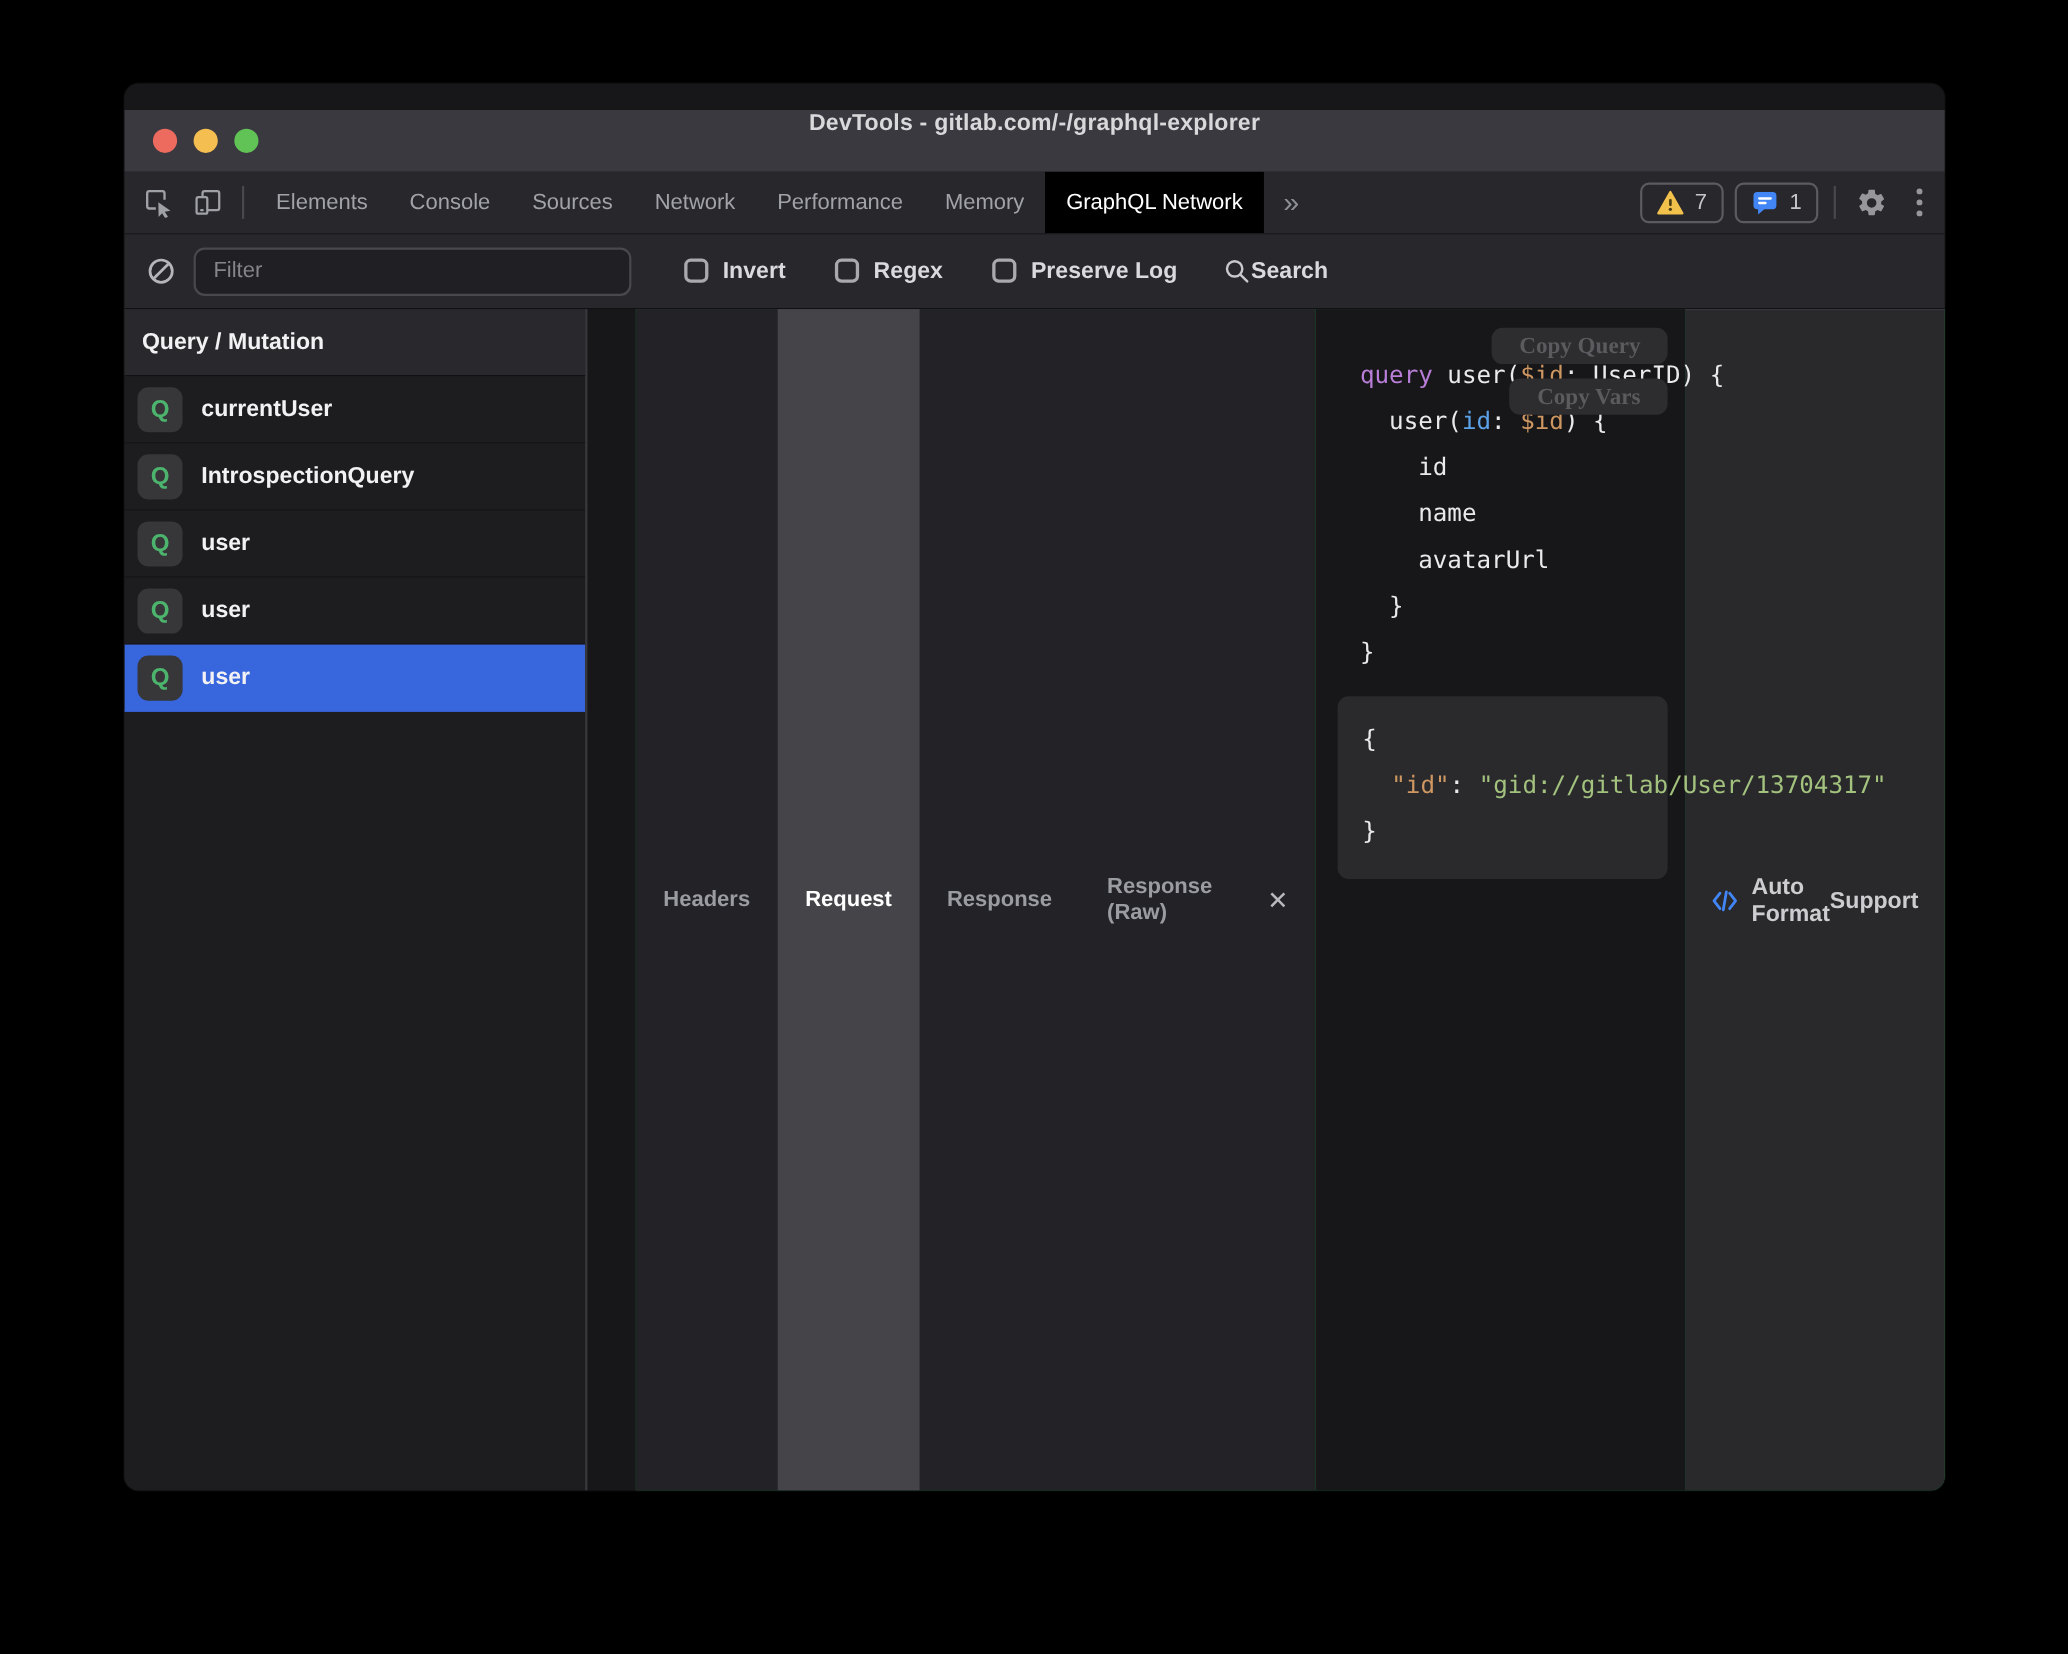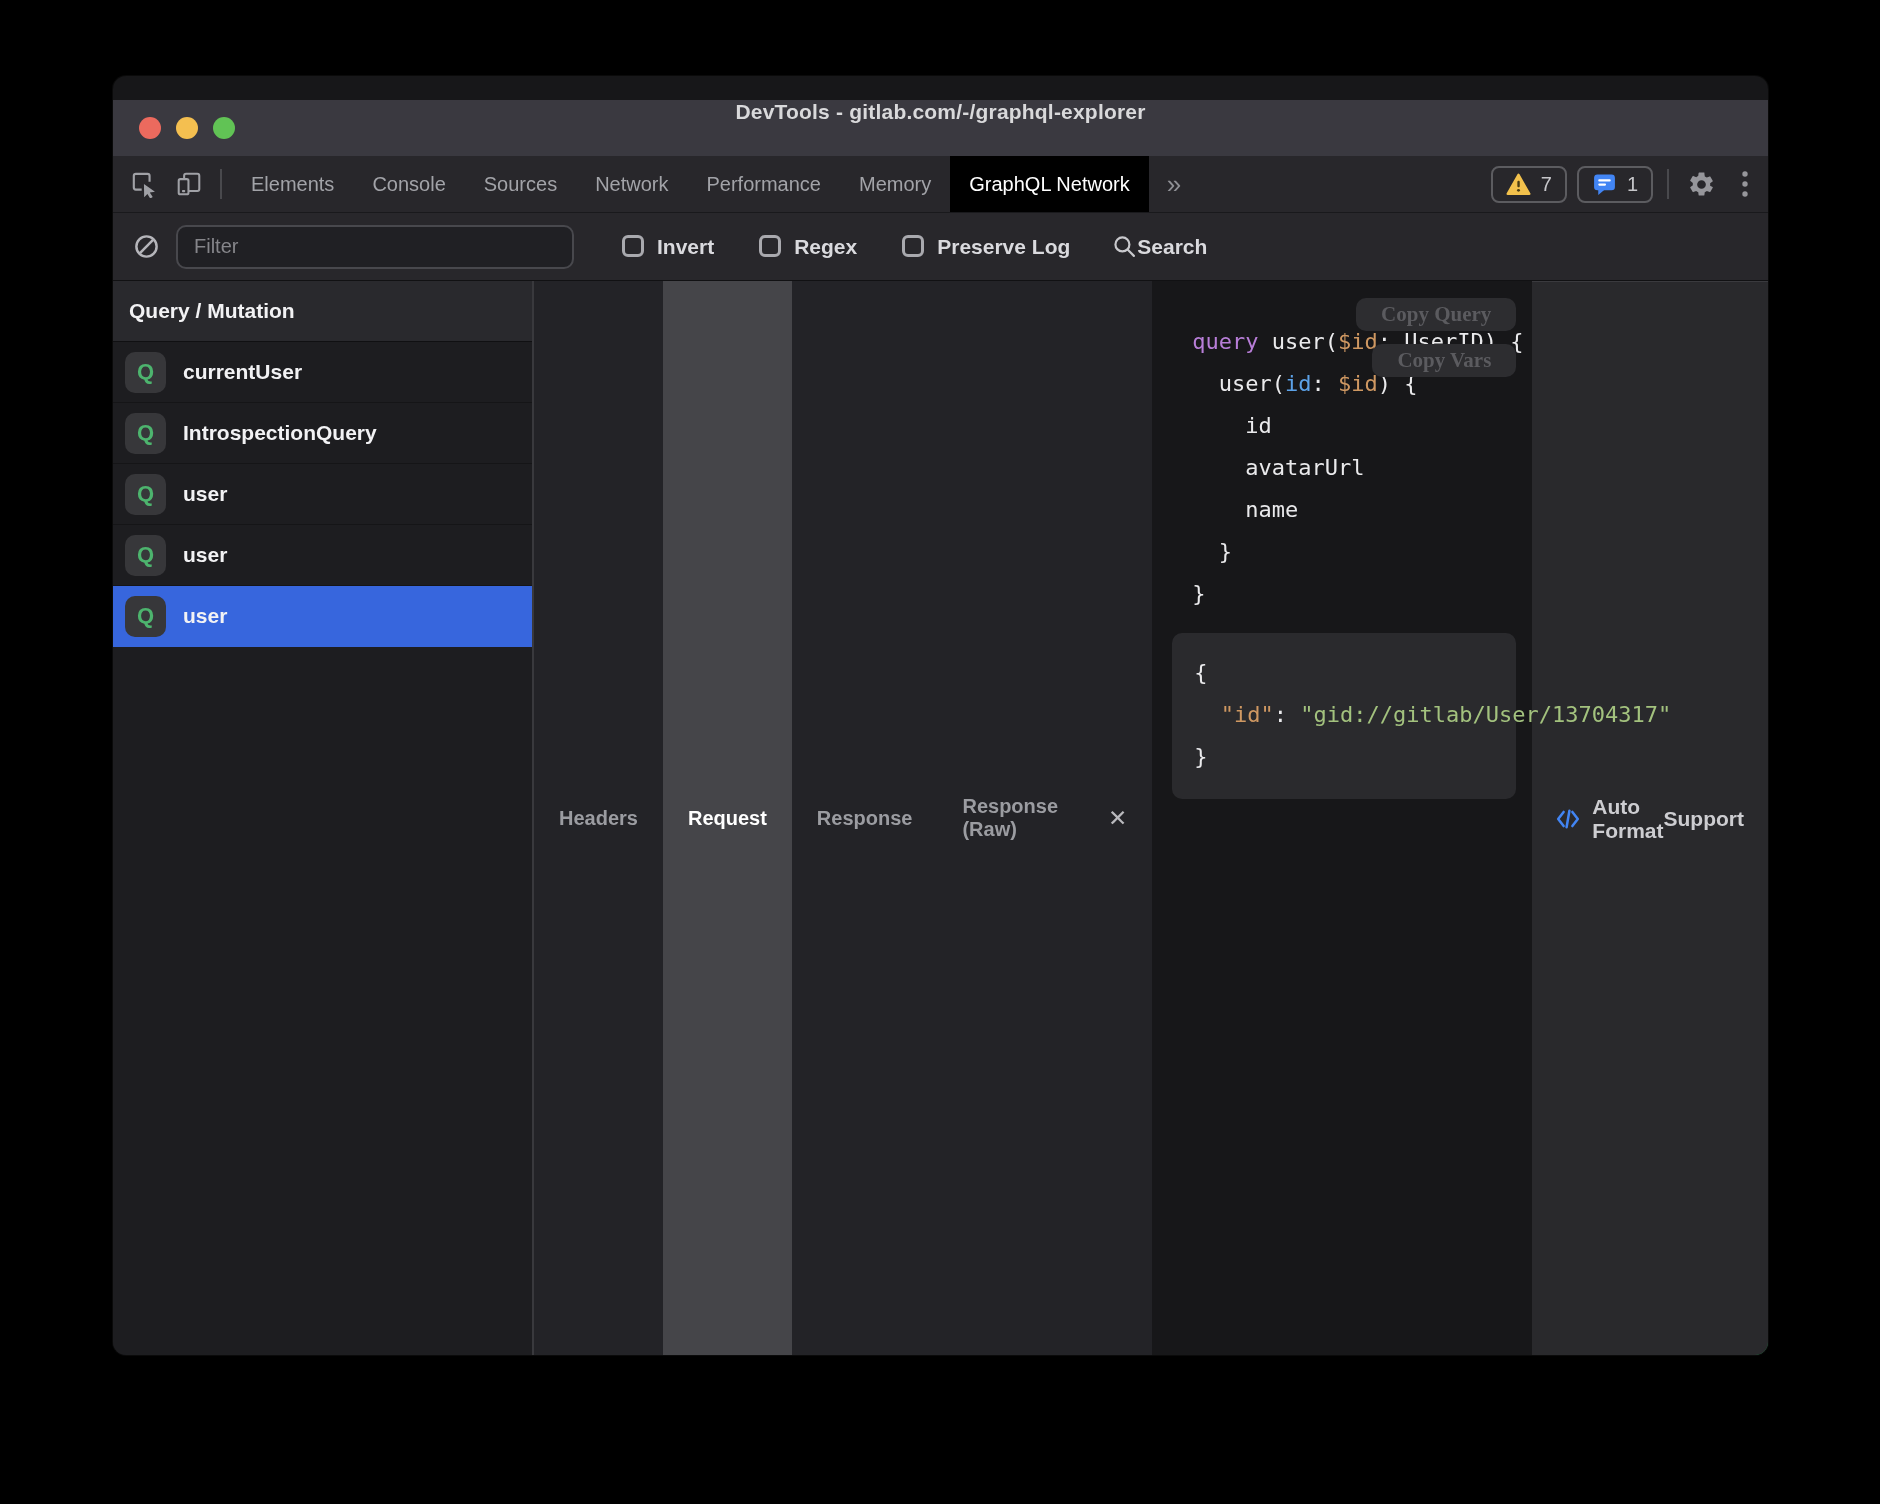--- a/index.html
+++ b/index.html
@@ -44,21 +44,21 @@
                   font-size:20px; padding:0 16px; outline:none;
                   font-family:"Liberation Sans", sans-serif; }
   .filter-input::placeholder { color:#85858a; }
   .cb-group { display:flex; align-items:flex-start; gap:13px; margin-left:45px; }
   .cb-group.first { margin-left:48px; }
   .checkbox { width:22px; height:22px; border:3px solid #a9a9ae; border-radius:6px; }
   .cb-label { color:#dadade; font-size:21px; font-weight:700; }
   .search-group { display:flex; align-items:center; margin-left:42px; }
 
   
-  .main { flex:1; display:flex; min-height:0; }
+  .main { flex:1; display:flex; min-height:0;gap:44px; }
   .sidebar { flex:0 0 421px; background:#1d1d20; border-right:2px solid #39393d;
              display:flex; flex-direction:column; }
   .sidebar-header { flex:0 0 61px; background:#29292d; border-bottom:1px solid #101012;
                     display:flex; align-items:center; padding-left:16px;
                     color:#f2f2f4; font-size:21px; font-weight:700; }
   .qlist { flex:1; overflow:hidden; }
   .qrow { height:61px; display:flex; align-items:center; gap:17px; padding-left:12px;
           border-bottom:1px solid #151517; }
   .qrow.selected { background:#3766dd; border-bottom-color:#3766dd; }
   .qbadge { width:41px; height:41px; border-radius:10px; background:#37373a;
@@ -245,22 +245,22 @@
         <div class="dtab">Response</div>
         <div class="dtab">Response (Raw)</div>
         <div class="dclose">✕</div>
       </div>
 
       <div class="detail-content">
         <div class="request-code">
             <div class="code-line"><span class="tok-kw">query</span><span class="tok-pl"> user(</span><span class="tok-var">$id</span><span class="tok-pl">: UserID) {</span></div>
             <div class="code-line"><span class="tok-pl">  user(</span><span class="tok-arg">id</span><span class="tok-pl">: </span><span class="tok-var">$id</span><span class="tok-pl">) {</span></div>
             <div class="code-line"><span class="tok-pl">    id</span></div>
+            <div class="code-line"><span class="tok-pl">    name</span></div>
             <div class="code-line"><span class="tok-pl">    avatarUrl</span></div>
-            <div class="code-line"><span class="tok-pl">    name</span></div>
             <div class="code-line"><span class="tok-pl">  }</span></div>
             <div class="code-line"><span class="tok-pl">}</span></div>
           </div>
         <div class="copy-btns">
           <button class="copy-btn">Copy Query</button>
           <button class="copy-btn">Copy Vars</button>
         </div>
         <div class="vars-box">
           <div>
               <div class="code-line"><span class="tok-pl">{</span></div>

